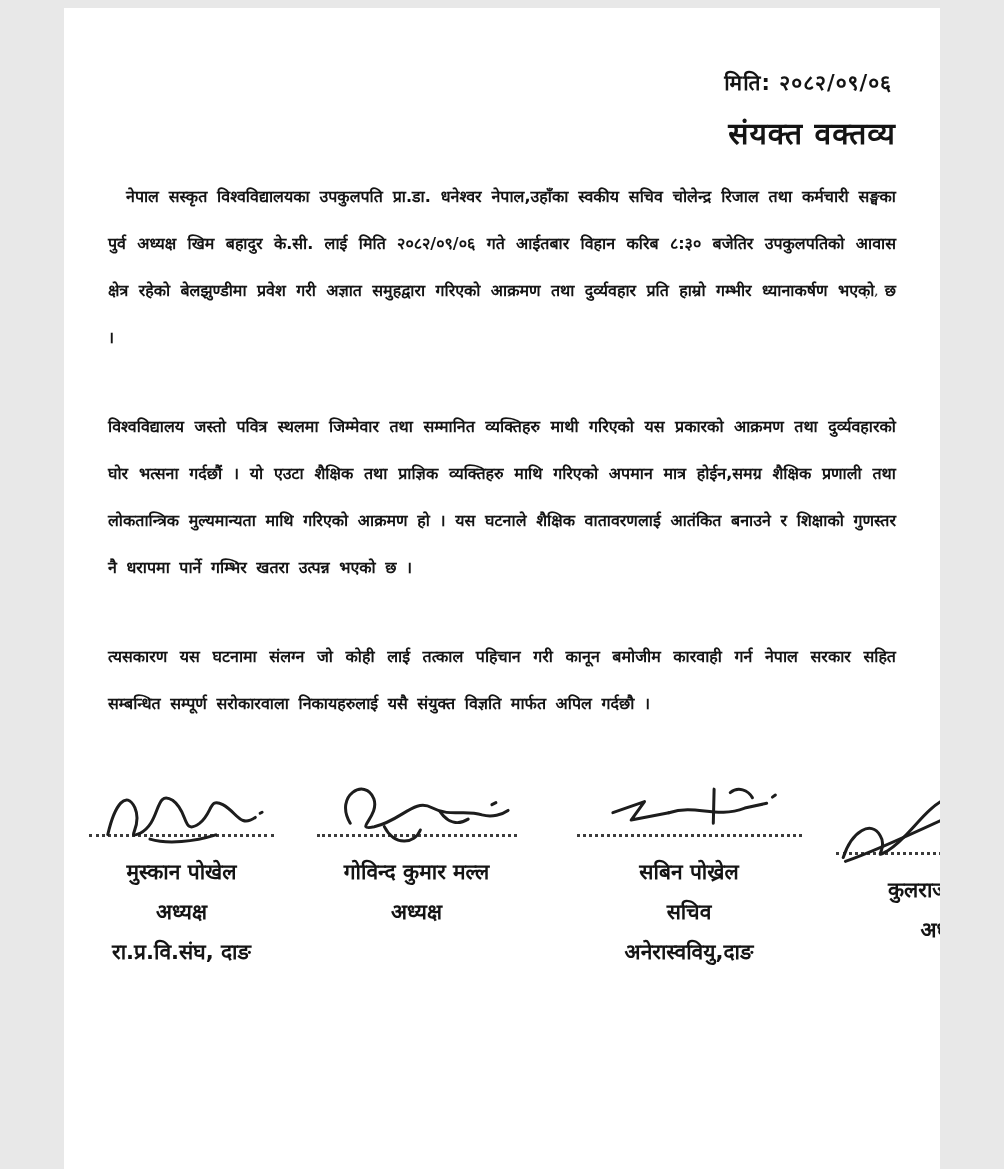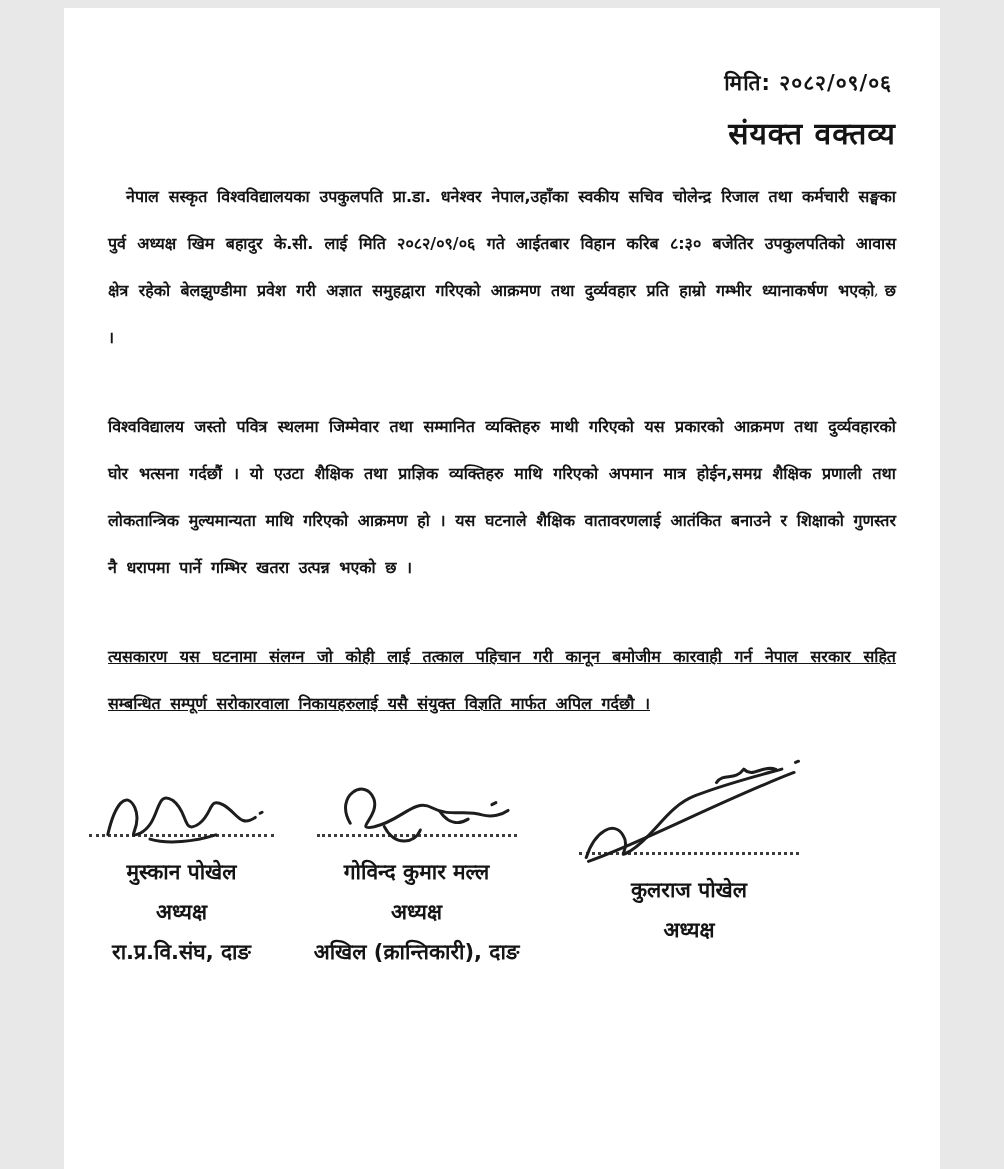--- a/index.html
+++ b/index.html
@@ -38,21 +38,21 @@
   .body-para {
     font-size: 16px;
     font-weight: 700;
     line-height: 47px;
     text-align: justify;
     word-spacing: 4px;
     margin: 0;
   }
   .para-1 { margin-top: 20px; text-indent: 18px; }
   .para-2 { margin-top: 42px; }
-  .para-3 { margin-top: 42px; text-decoration: underline; }
+  .para-3 { margin-top: 42px; }
 
   .ink-speck {
     position: absolute;
     right: 58px;
     top: 282px;
     font-size: 15px;
     color: #3a3a3a;
     letter-spacing: 4px;
     transform: rotate(10deg);
   }
@@ -153,23 +153,37 @@
         <svg width="190" height="82" viewBox="0 0 190 82" style="transform: rotate(-1deg);">
           <path class="pen" d="M28,54 C12,26 44,8 52,30 C58,48 30,62 52,58 C80,52 92,30 110,40 C128,50 142,42 160,48 C170,51 180,48 186,44"></path>
           <path class="pen" d="M62,58 C72,78 92,76 98,62"></path>
           <path class="pen" d="M118,44 C126,56 136,58 146,52" stroke-width="2.5"></path>
           <path class="pen" d="M170,38 l4,-2" stroke-width="4"></path>
         </svg>
       </div>
       <div class="dotline dl-2"></div>
       <div class="sig-name">गोविन्द कुमार मल्ल</div>
       <div class="sig-title">अध्यक्ष</div>
-      <div class="sig-org">अखिल (क्रान्तिकारी), दाङ</div>
     </div>
 
+    <div class="sig-col">
+      <div class="sig-scribble">
+        <svg width="185" height="70" viewBox="0 0 185 70" style="transform: rotate(-2deg);">          
+            <path class="pen" d="M16,30 L48,20 L34,38 L72,32"></path>
+          <path class="pen" d="M72,32 C100,24 118,40 148,30 L170,26"></path>
+          <path class="pen" d="M118,10 L116,44"></path>
+          <path class="pen" d="M134,14 C142,8 152,12 156,20" stroke-width="2.5"></path>
+          <path class="pen" d="M176,20 l3,-2" stroke-width="4"></path>
+        </svg>
+      </div>
+      <div class="dotline dl-3"></div>
+      <div class="sig-name">सबिन पोख्रेल</div>
+      <div class="sig-title">सचिव</div>
+      <div class="sig-org">अनेरास्ववियु,दाङ</div>
+    </div>
 
     <div class="sig-col">
       <div class="sig-scribble" style="height:118px;">
         <svg width="235" height="112" viewBox="0 0 235 112" style="transform: rotate(-3deg);">
           <path class="pen" d="M12,96 C22,70 42,60 50,76 C58,90 40,100 56,92 C82,78 94,50 124,40 C154,30 184,24 212,18"></path>
           <path class="pen" d="M14,100 C64,86 150,46 224,22" stroke-width="2.5"></path>
           <path class="pen" d="M146,28 C154,18 164,28 174,16 C182,26 194,12 206,18" stroke-width="2.5"></path>
           <path class="pen" d="M226,12 l3,-1" stroke-width="4"></path>
         </svg>
       </div>

